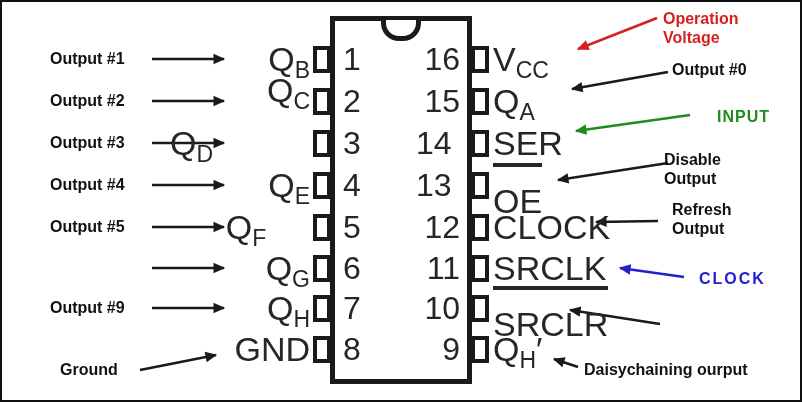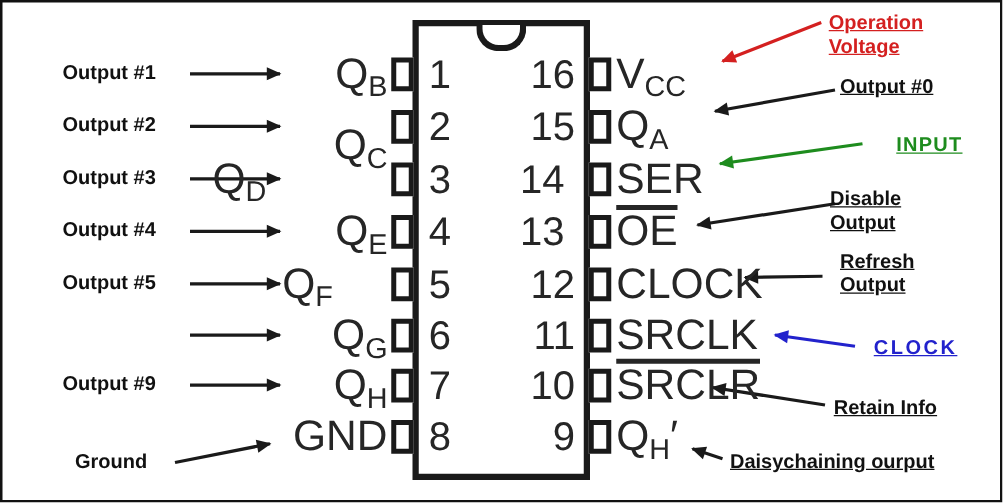--- a/index.html
+++ b/index.html
@@ -17,26 +17,26 @@
   .notch{
     position:absolute;left:50%;top:-1px;transform:translateX(-50%);
     width:30px;height:16px;box-sizing:content-box;background:#fff;
     border:5px solid #1a1a1a;border-top:none;border-radius:0 0 18px 18px;
   }
   .pinbox{
     position:absolute;width:18px;height:27px;box-sizing:border-box;
     border:4px solid #1a1a1a;background:#fff;
   }
   .llabel{font-weight:bold;font-size:16px;line-height:22px;color:#111;white-space:nowrap;}
-  .rlabel{font-weight:bold;font-size:16px;line-height:19px;color:#111;text-decoration:underline;}
+  .rlabel{font-weight:bold;font-size:16px;line-height:19px;color:#111;}
   .nowrap{white-space:nowrap;}
   .pname{font-size:34px;line-height:44px;color:#262626;white-space:nowrap;}
   .pnum{font-size:32px;line-height:40px;color:#262626;}
   .sub{font-size:23px;vertical-align:-7px;}
-  .ovl{display:inline-block;border-top:4px solid #262626;padding-top:0;line-height:1.05;}
+  .ovl{display:inline-block;border-top:4px solid #262626;padding-top:17px;line-height:1.05;}
   .red{color:#d42020;}
   .green{color:#1e8c1e;letter-spacing:1px;margin-left:13px;}
   .blue{color:#2222cc;letter-spacing:2px;}
 </style>
 </head>
 <body>
 
 <div class="canvas">
 
   <svg class="arrows" width="802" height="402" viewBox="0 0 802 402">
@@ -108,21 +108,21 @@
   <div class="abs pnum" style="left:414px;top:37px;width:44px;text-align:right">16</div>
   <div class="abs pnum" style="left:414px;top:79px;width:44px;text-align:right">15</div>
   <div class="abs pnum" style="left:414px;top:121px;width:44px;text-align:left">14</div>
   <div class="abs pnum" style="left:414px;top:163px;width:44px;text-align:left">13</div>
   <div class="abs pnum" style="left:414px;top:205px;width:44px;text-align:right">12</div>
   <div class="abs pnum" style="left:414px;top:246px;width:44px;text-align:right">11</div>
   <div class="abs pnum" style="left:414px;top:286px;width:44px;text-align:right">10</div>
   <div class="abs pnum" style="left:414px;top:327px;width:44px;text-align:right">9</div>
 
   <div class="abs pname" style="left:180px;top:35px;width:128px;text-align:right"><span>Q</span><span class="sub">B</span></div>
-  <div class="abs pname" style="left:180px;top:92px;width:128px;text-align:right"><span>Q</span><span class="sub">C</span></div>
+  <div class="abs pname" style="left:180px;top:66px;width:128px;text-align:right"><span>Q</span><span class="sub">C</span></div>
   <div class="abs pname" style="left:168px;top:119px;width:128px;text-align:left"><span>Q</span><span class="sub">D</span></div>
   <div class="abs pname" style="left:180px;top:161px;width:128px;text-align:right"><span>Q</span><span class="sub">E</span></div>
   <div class="abs pname" style="left:180px;top:203px;width:128px;text-align:center"><span>Q</span><span class="sub">F</span></div>
   <div class="abs pname" style="left:180px;top:244px;width:128px;text-align:right"><span>Q</span><span class="sub">G</span></div>
   <div class="abs pname" style="left:180px;top:284px;width:128px;text-align:right"><span>Q</span><span class="sub">H</span></div>
   <div class="abs pname" style="left:180px;top:325px;width:128px;text-align:right"><span>GND</span></div>
 
   <div class="abs pname" style="left:491px;top:35px"><span>V</span><span class="sub">CC</span></div>
   <div class="abs pname" style="left:491px;top:77px"><span>Q</span><span class="sub">A</span></div>
   <div class="abs pname" style="left:491px;top:119px"><span>SER</span></div>
@@ -139,16 +139,15 @@
   <div class="abs llabel" style="left:48px;top:214px">Output #5</div>
   <div class="abs llabel" style="left:48px;top:295px">Output #9</div>
   <div class="abs llabel" style="left:58px;top:357px">Ground</div>
 
   <div class="abs rlabel red" style="left:661px;top:7px;width:120px">Operation Voltage</div>
   <div class="abs rlabel nowrap" style="left:670px;top:58px">Output #0</div>
   <div class="abs rlabel green nowrap" style="left:702px;top:105px">INPUT</div>
   <div class="abs rlabel" style="left:662px;top:148px;width:110px">Disable Output</div>
   <div class="abs rlabel" style="left:670px;top:198px;width:110px">Refresh Output</div>
   <div class="abs rlabel blue nowrap" style="left:697px;top:267px">CLOCK</div>
-  <div class="abs rlabel nowrap" style="left:665px;top:315px">Retain Info</div>
   <div class="abs rlabel nowrap" style="left:582px;top:358px">Daisychaining ourput</div>
 
 </div>
 
 </body></html>

